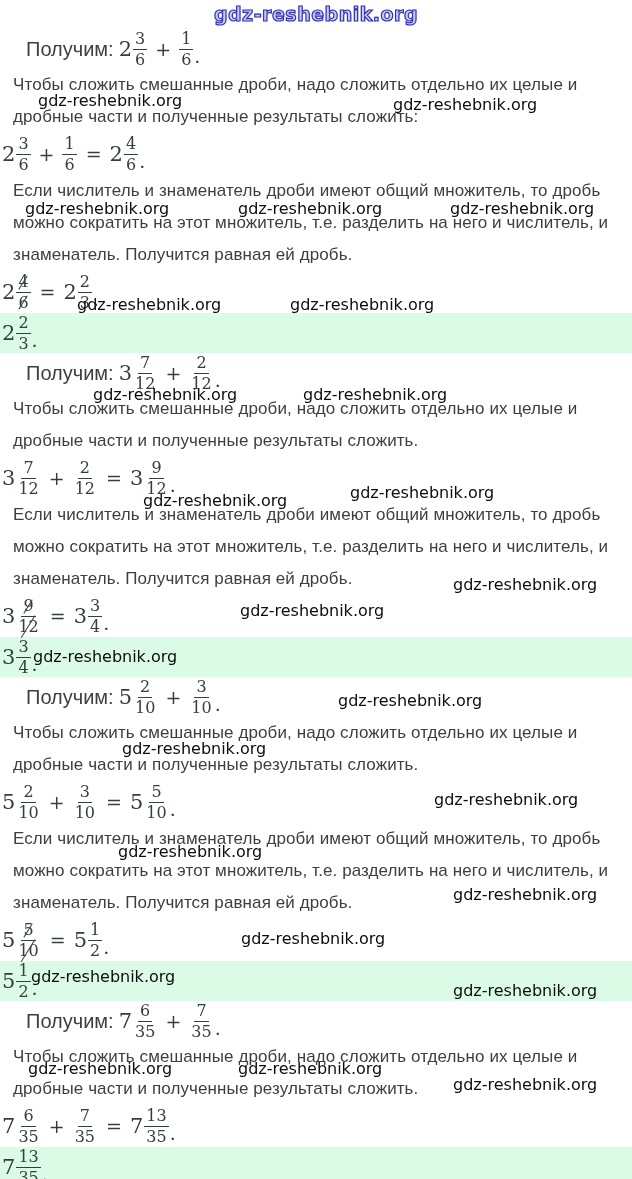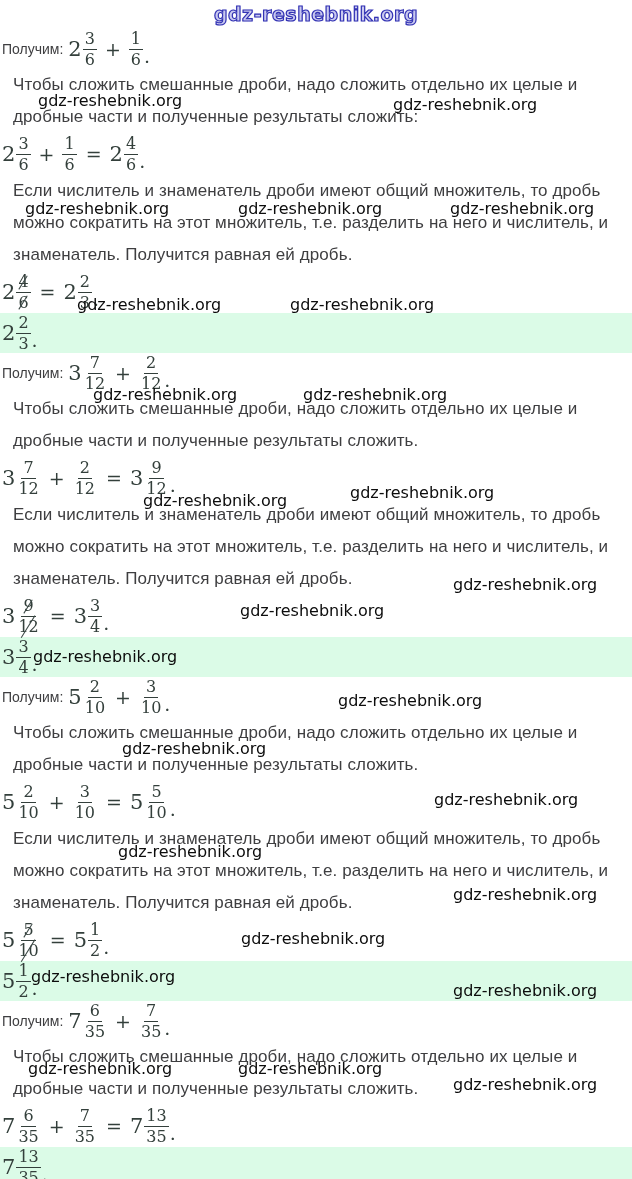--- a/index.html
+++ b/index.html
@@ -19,21 +19,21 @@
     font-family:"DejaVu Sans", sans-serif;
     font-size:19px;
     font-weight:700;
     letter-spacing:0.5px;
     color:#c9c9ef;
     -webkit-text-stroke:1.2px #3434b4;
     text-shadow:0 0 1px #3434b4;
   }
   .block { position:relative; }
   .intro-row { height:40px; display:flex; align-items:center; padding-left:2px; }
-  .intro-label { font-size:14px; margin-right:5px; white-space:nowrap; }
+  .intro-label { font-size:20px; margin-right:5px; white-space:nowrap;margin-left:24px; }
   .para .line {
     height:32px; display:flex; align-items:center;
     font-size:17px; letter-spacing:0.1px; padding-left:13px; white-space:nowrap;
   }
   .math-row { height:42px; display:flex; align-items:center; padding-left:2px; }
   .math {
     font-family:"DejaVu Serif", serif;
     color:#333f3b;
     display:inline-flex; align-items:center;
     font-size:20px;

